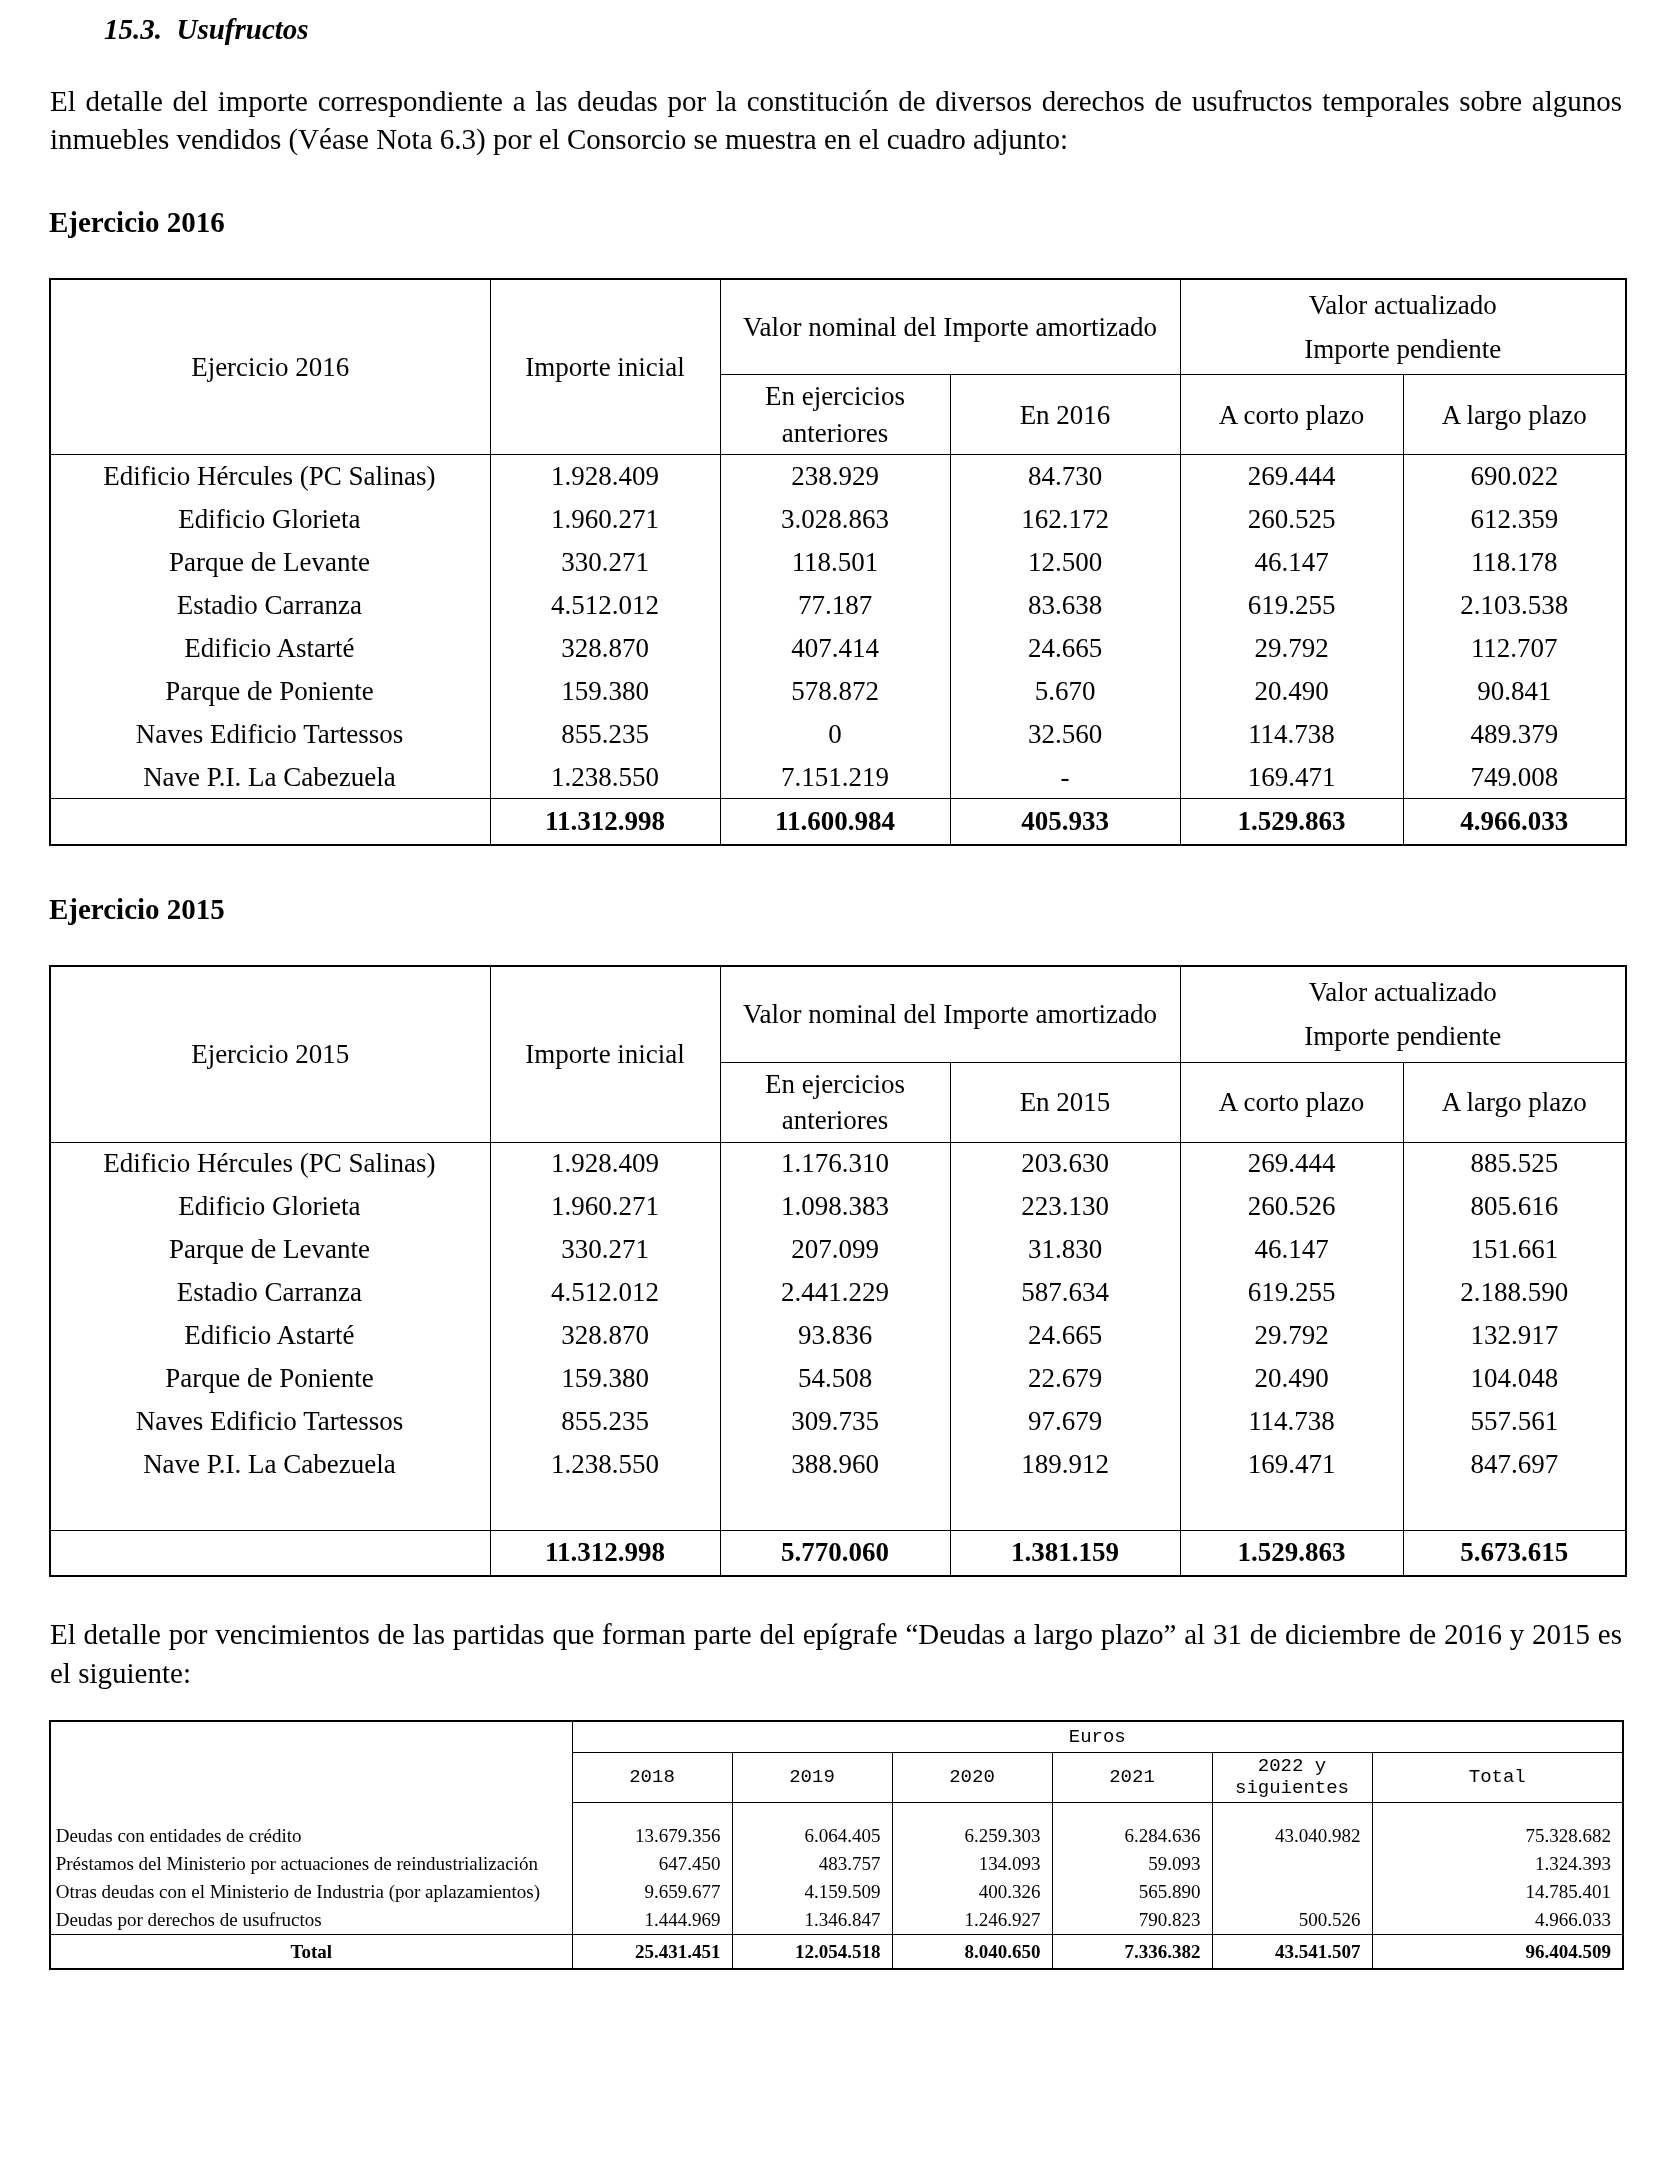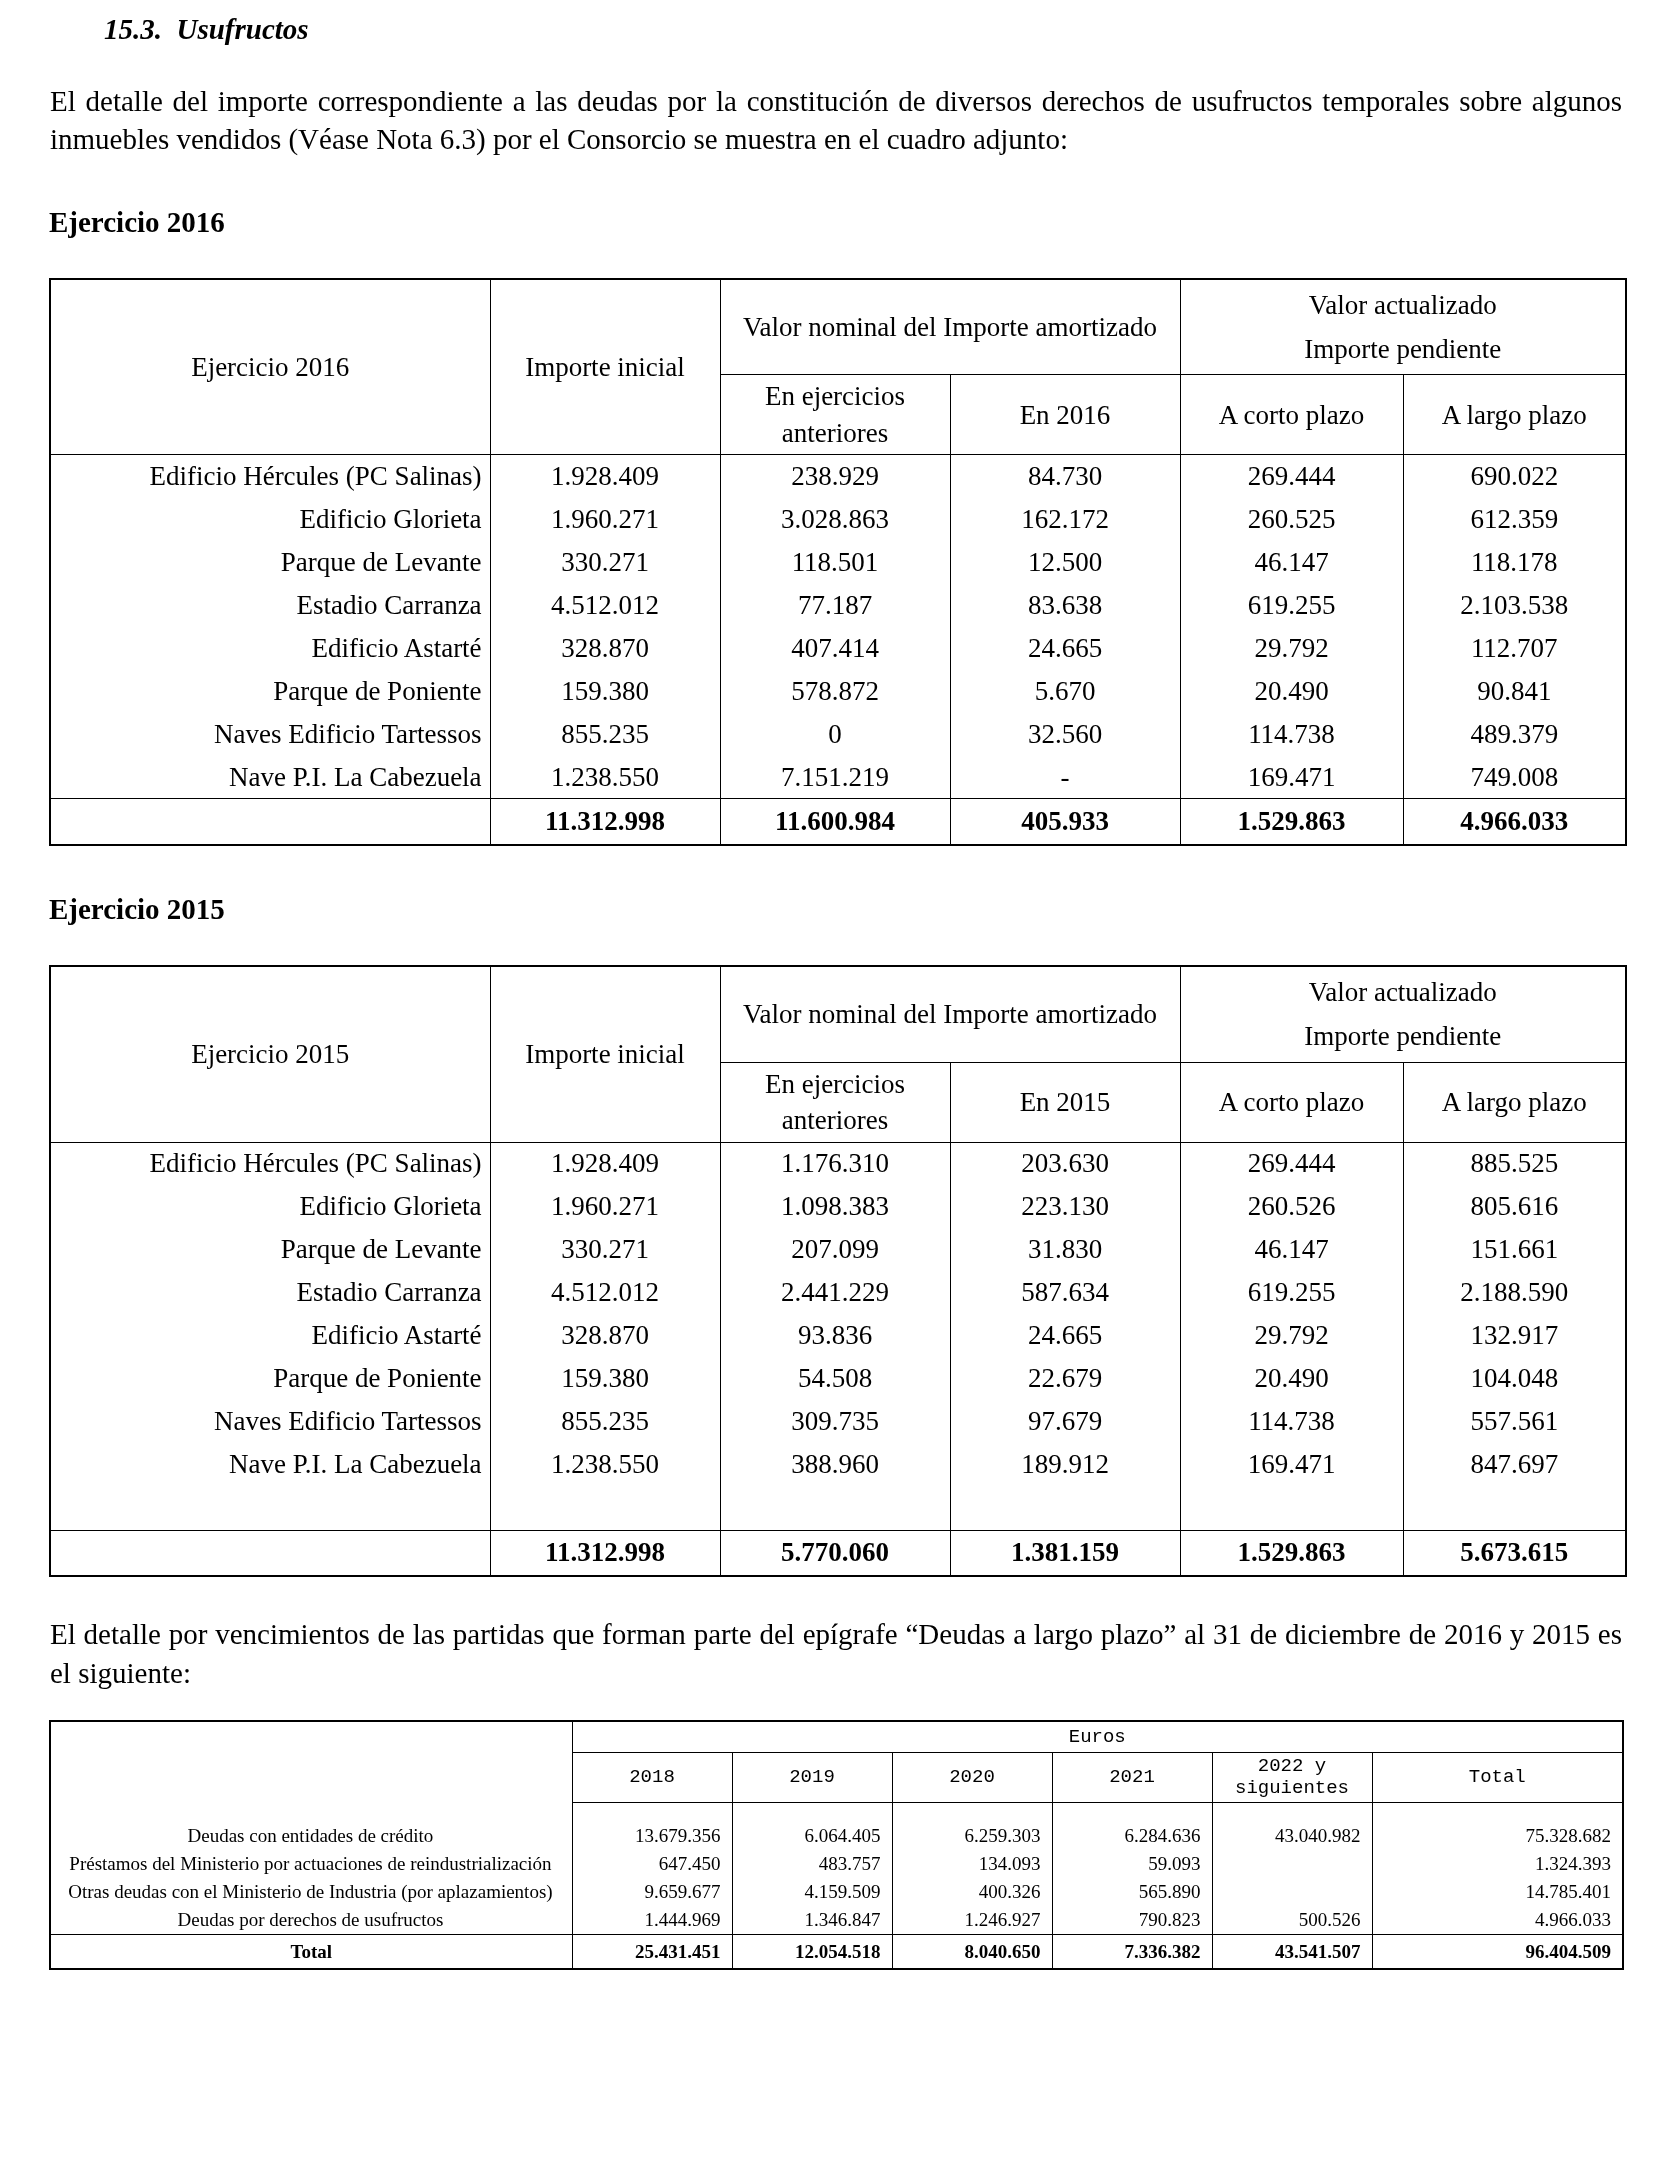--- a/index.html
+++ b/index.html
@@ -29,42 +29,42 @@
     padding: 3.1px 7.9px; overflow: hidden;
   }
   .main-table thead th {
     font-weight: normal; text-align: center; vertical-align: middle;
     border-bottom: 1.6px solid #000; line-height: 1.35;
   }
   .main-table th.group { height: 96px; }
   .main-table tr.sub-row th { height: 76px; }
   .main-table .two-line .line { display: block; padding: 3.9px 0; }
   .main-table tbody td { height: 43px; text-align: center; vertical-align: middle; }
-  .main-table td.row-label { text-align: right; padding-left: 6.3px; }
+  .main-table td.row-label { text-align: center; padding-left: 6.3px; }
   .main-table tfoot td { border-top: 1.6px solid #000; height: 46px; font-weight: bold; text-align: center; }
   .main-table tr.spacer-row td { height: 44px; }
   col.c-label { width: 440px; } col.c-num { width: 230px; } col.c-num2 { width: 223px; }
 
   
   .venc-table {
     width: 1575px; border-collapse: collapse; table-layout: fixed;
     border: 2.4px solid #000; font-size: 19px; margin-top: 28px;
   }
   .venc-table th, .venc-table td {
     border-left: 1.6px solid #000; border-right: 1.6px solid #000;
     padding: 2.4px 6.3px; overflow: hidden;
   }
   .venc-table thead th {
     font-weight: normal; text-align: center; vertical-align: middle;
     border-bottom: 1.6px solid #000; height: 31px; font-family: Liberation Mono, monospace;
   }
   .venc-table td.stub { border-bottom: none; }
   .venc-table tbody td { height: 28px; vertical-align: middle; }
   .venc-table tr.gap-row td { height: 20.4px; }
-  .venc-table td.v-rowlabel { text-align: center; padding-left: 4.7px; margin-top: 20px; }
+  .venc-table td.v-rowlabel { text-align: left; padding-left: 4.7px; margin-top: 20px; }
   .venc-table td.num { text-align: right; padding-right: 11px; margin-left: 35px; }
   .venc-table tfoot td { border-top: 1.6px solid #000; font-weight: bold; height: 35px; }
   .venc-table td.v-total-label { text-align: center; font-weight: bold; }
   col.v-label { width: 522px; } col.v-year { width: 160px; } col.v-year2 { width: 160px; } col.v-total { width: 251px; }
 
   .detail-para { margin-top: 38px; }
 </style>
 </head>
 <body>
 

